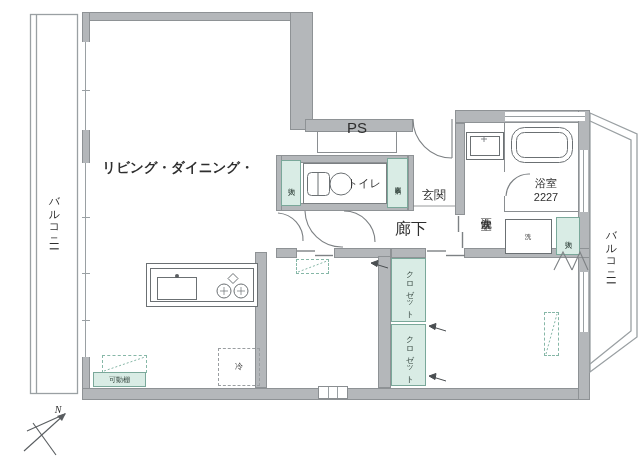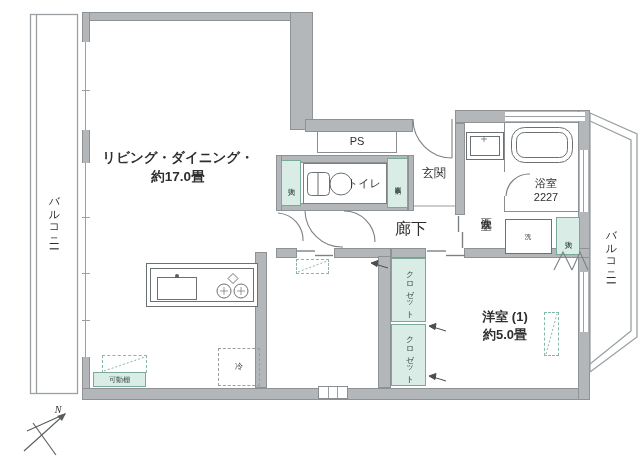--- a/index.html
+++ b/index.html
@@ -70,39 +70,34 @@
     <span style="font-size:7px;">可動棚</span>
   </div>
 
   <div class="dashedteal" style="left:102px;top:355px;width:45px;height:18px;"></div>
   <div class="dashedteal" style="left:296px;top:259px;width:33px;height:15px;"></div>
   <div class="dashedteal" style="left:544px;top:312px;width:15px;height:44px;"></div>
   <div class="dashedteal" style="left:218px;top:348px;width:42px;height:38px;border-color:#9a9ea1;"></div>
 
   <div class="lbl b500" style="left:178px;top:167px;font-size:13.5px;line-height:19px;">
     <span style="display:block;">リビング・ダイニング・</span>
-    <span style="display:block;">約17.0畳</span>
   </div>
   <div class="lbl v" style="left:54px;top:217px;font-size:11px;">バルコニー</div>
   <div class="lbl v" style="left:611px;top:251px;font-size:11px;">バルコニー</div>
-  <div class="lbl" style="left:357px;top:141px;font-size:11px;">PS</div>
+  <div class="lbl" style="left:357px;top:128px;font-size:15px;">PS</div>
   <div class="lbl" style="left:364px;top:183px;font-size:11px;">トイレ</div>
-  <div class="lbl" style="left:434px;top:174px;font-size:12px;">玄関</div>
+  <div class="lbl" style="left:434px;top:196px;font-size:12px;">玄関</div>
   <div class="lbl" style="left:411px;top:229px;font-size:16px;">廊下</div>
   <div class="lbl v" style="left:486px;top:210px;font-size:11px;">洗面室</div>
   <div class="lbl" style="left:546px;top:190px;font-size:11px;line-height:14px;">
     <span style="display:block;">浴室</span>
     <span style="display:block;">2227</span>
   </div>
   <div class="lbl" style="left:528px;top:237px;font-size:6.5px;">洗</div>
   <div class="lbl" style="left:239px;top:367px;font-size:8px;">冷</div>
-  <div class="lbl b500" style="left:505px;top:326px;font-size:13px;line-height:18px;">
-    <span style="display:block;">洋室 (1)</span>
-    <span style="display:block;">約5.0畳</span>
-  </div>
   <div class="lbl" style="left:58px;top:410px;font-size:10px;font-style:italic;font-family:'Liberation Serif',serif;">N</div>
 
   <svg class="overlay" width="640" height="459" viewBox="0 0 640 459">
 
     <g stroke="#9aa0a3" fill="none" stroke-width="1.3">
       <rect x="30.5" y="14.5" width="47" height="379"></rect>
       <line x1="36.5" y1="14.5" x2="36.5" y2="393.5"></line>
     </g>
     <g stroke="#9aa0a3" fill="none" stroke-width="1.3">
       <polygon points="590,113 637,134 637,337 590,372" fill="#ffffff"></polygon>

